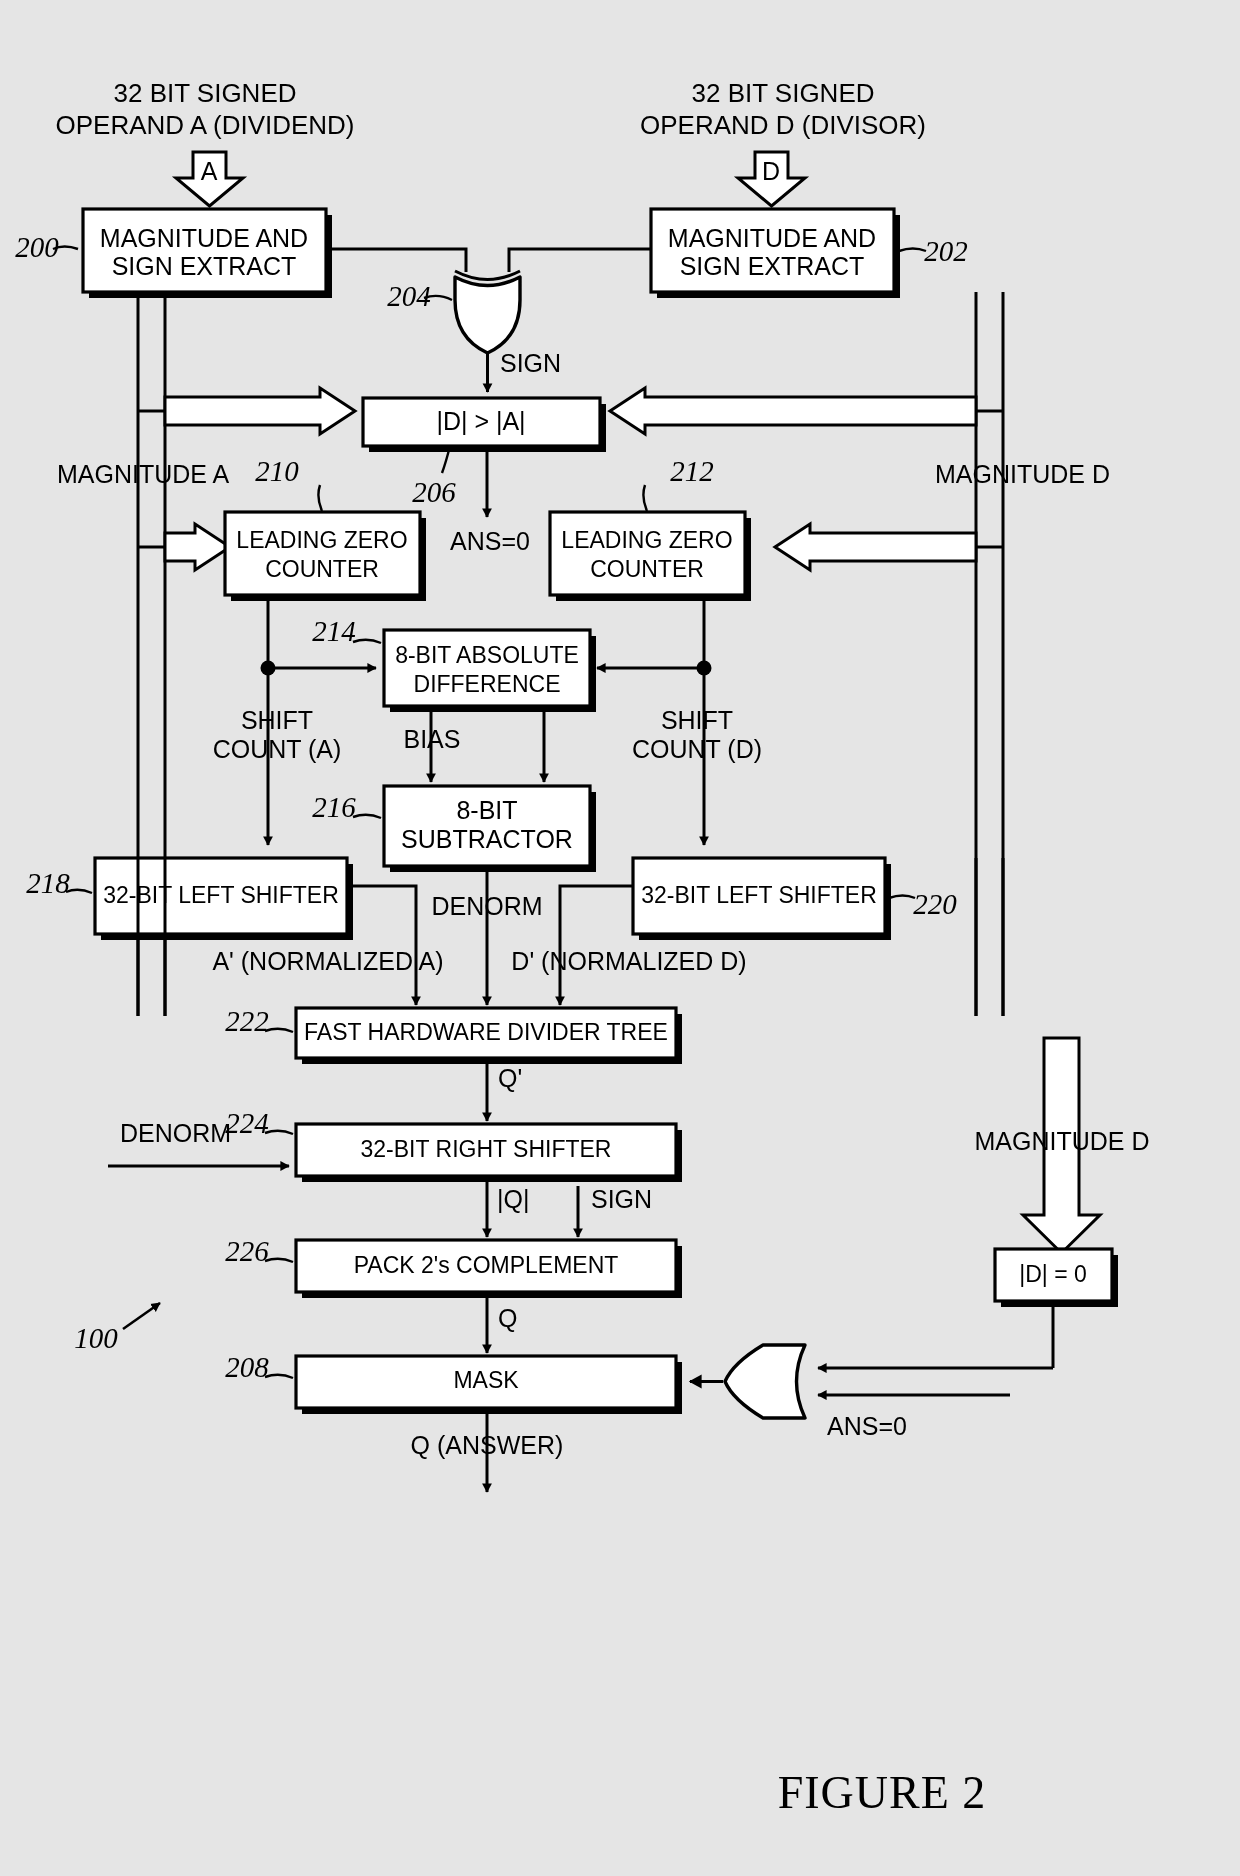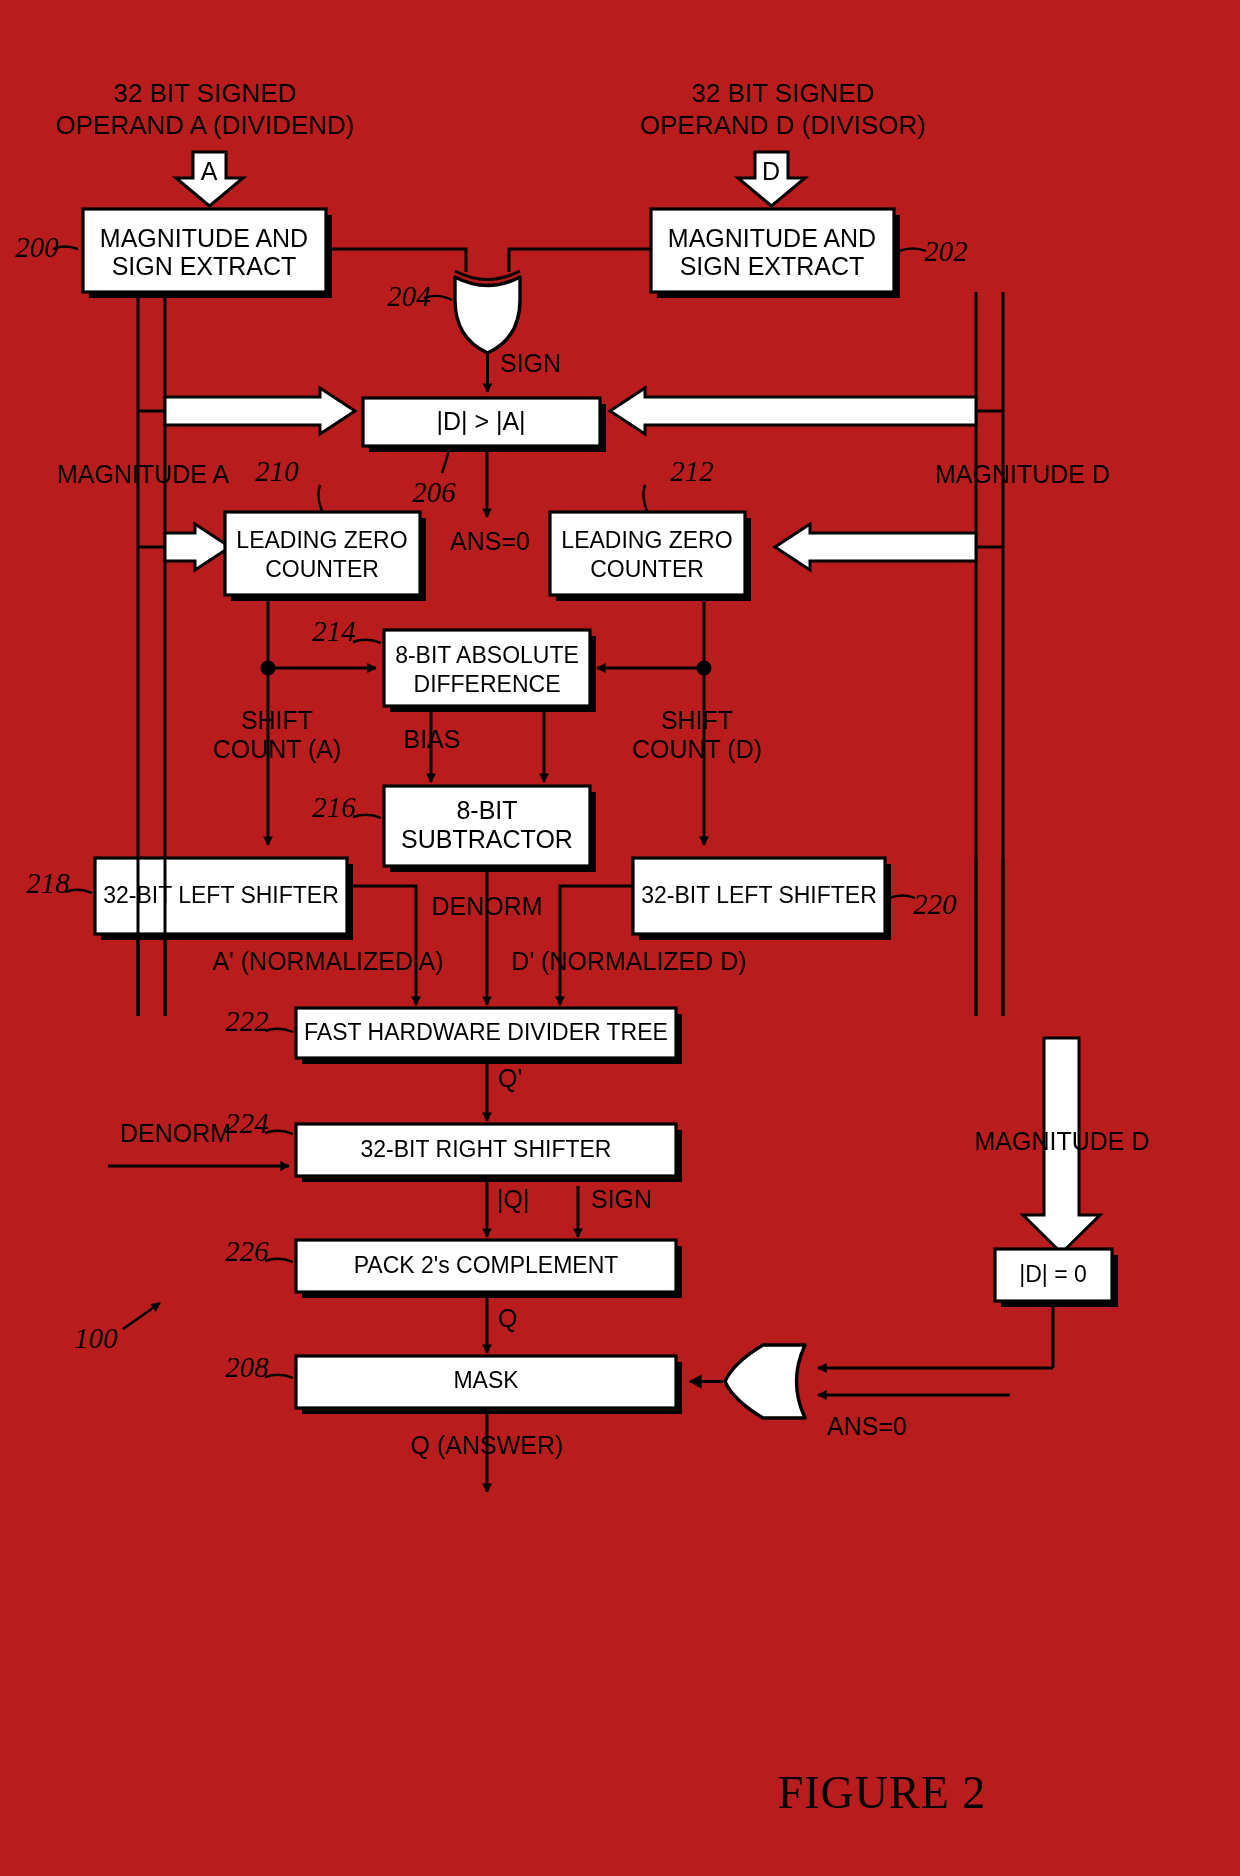--- a/index.html
+++ b/index.html
@@ -8,21 +8,21 @@
     padding: 0;
     background: #ffffff;
   }
   body {
     font-family: "Liberation Sans", sans-serif;
   }
   #figure-root {
     position: relative;
     width: 1240px;
     height: 1876px;
-    background: #b91c1c;
+    background: #e5e5e5;
     overflow: hidden;
   }
   #figure-svg {
     position: absolute;
     top: 0;
     left: 0;
     width: 1240px;
     height: 1876px;
   }
   

